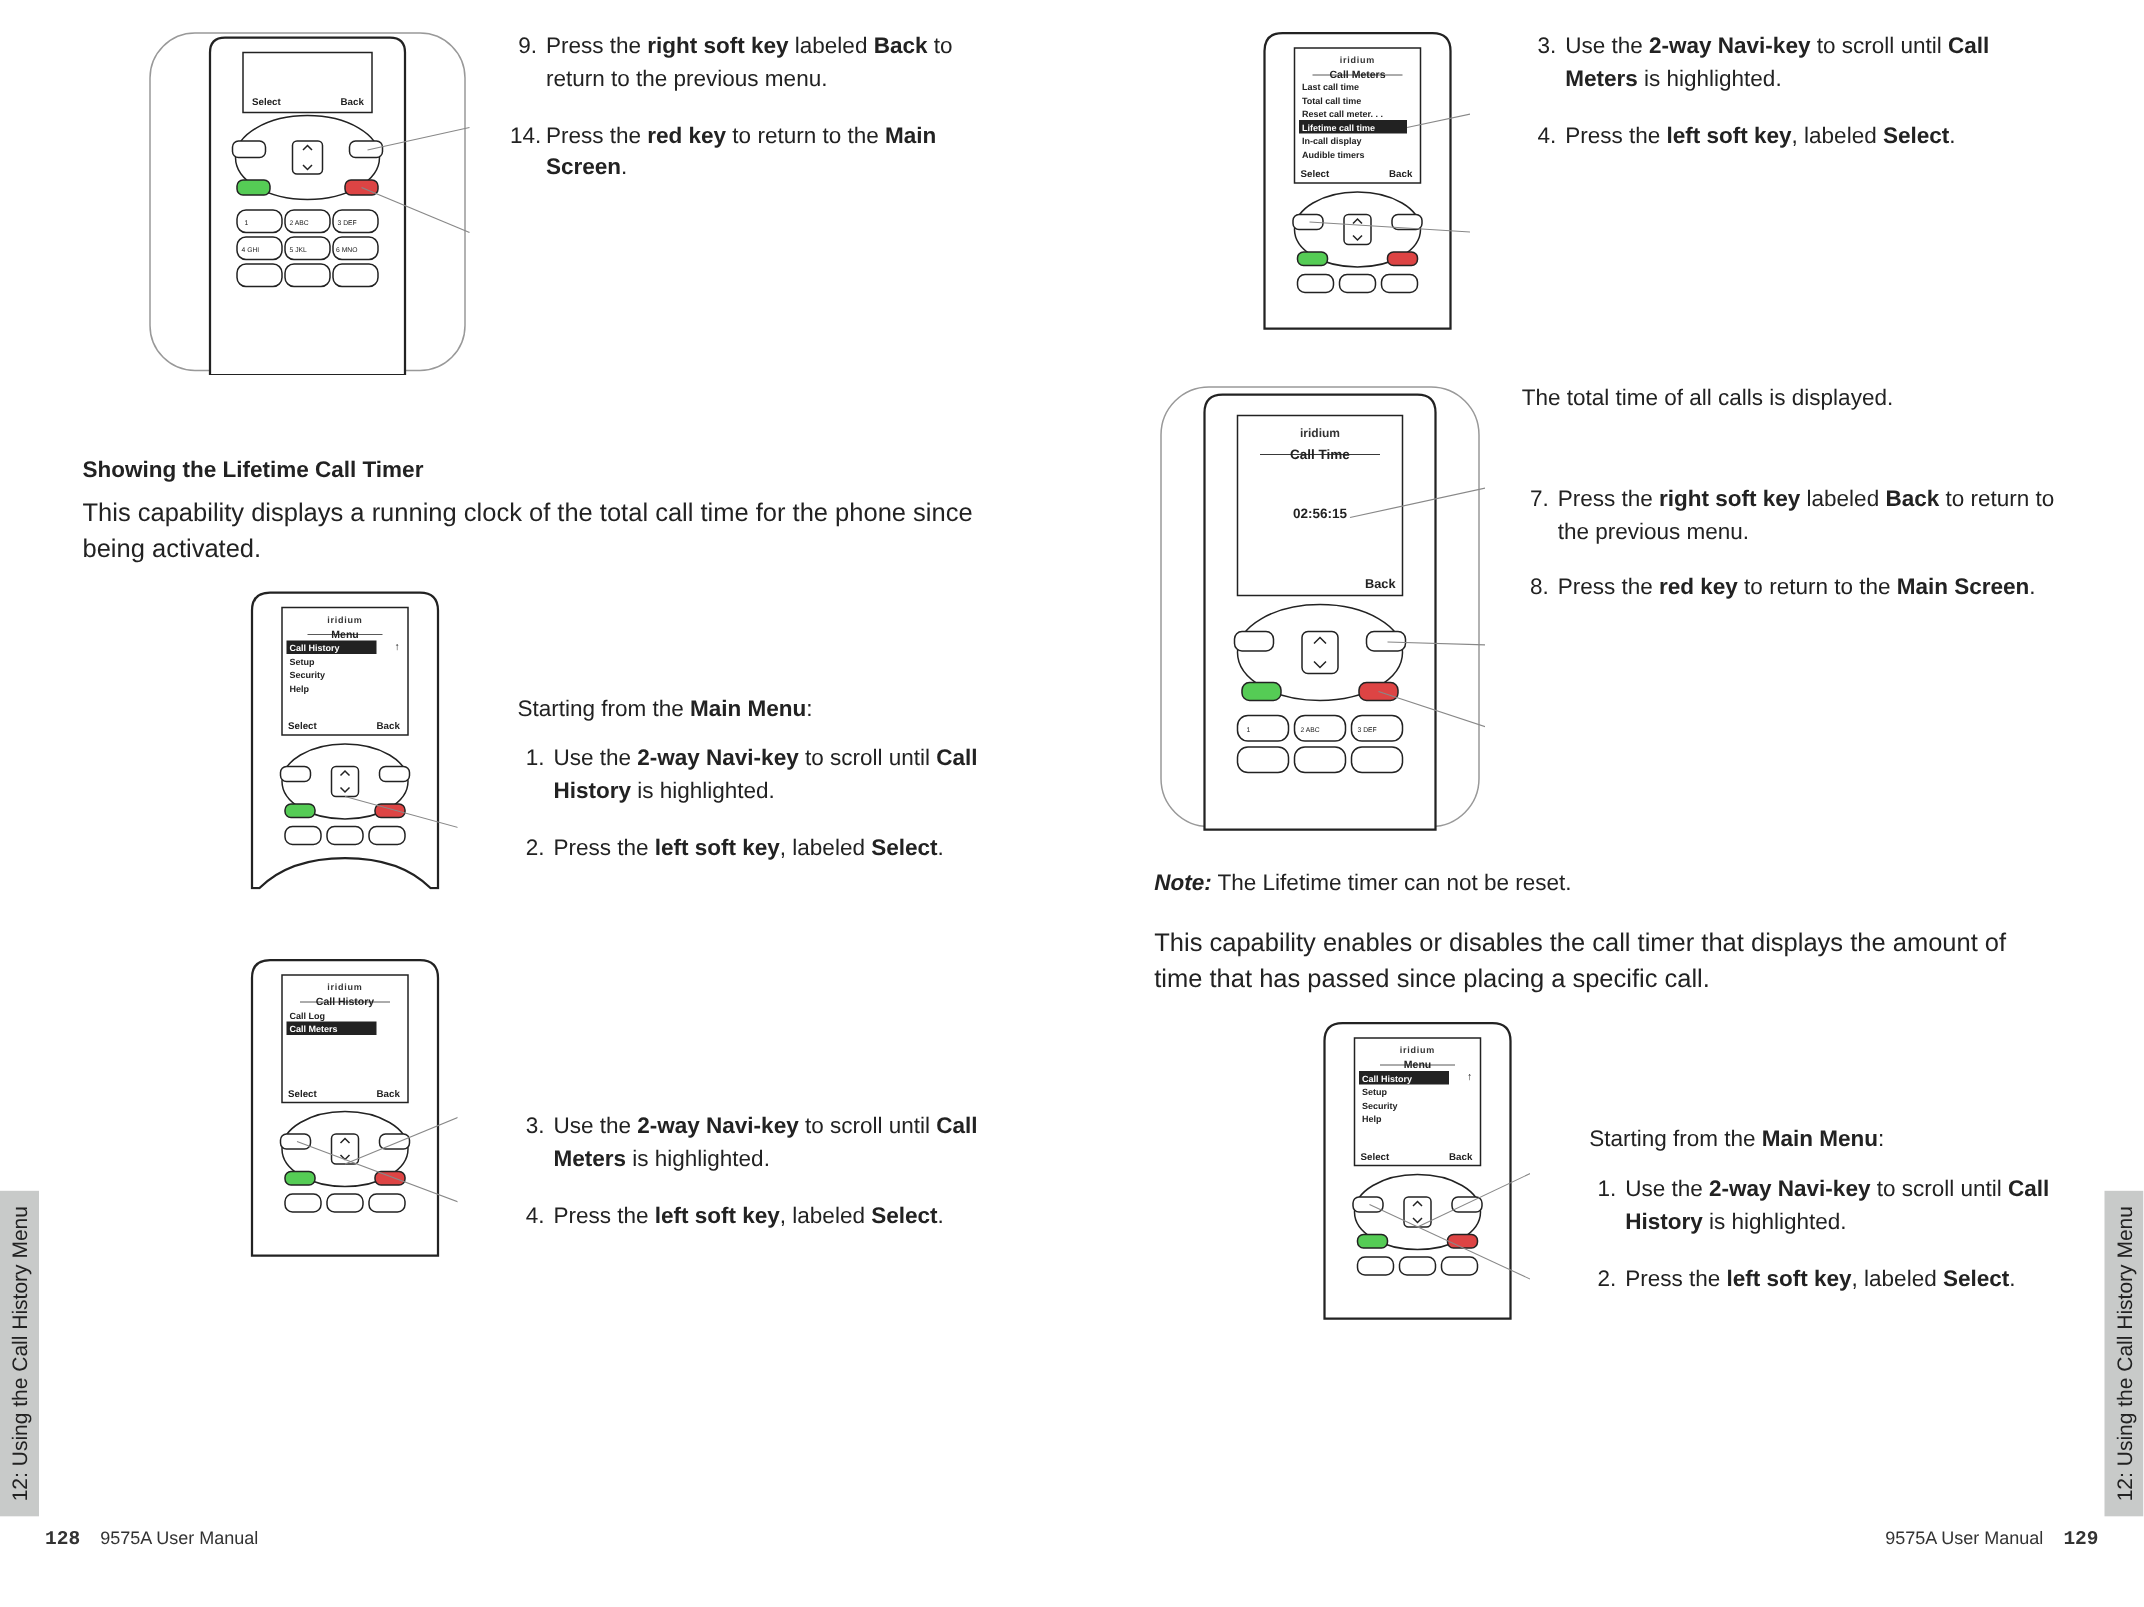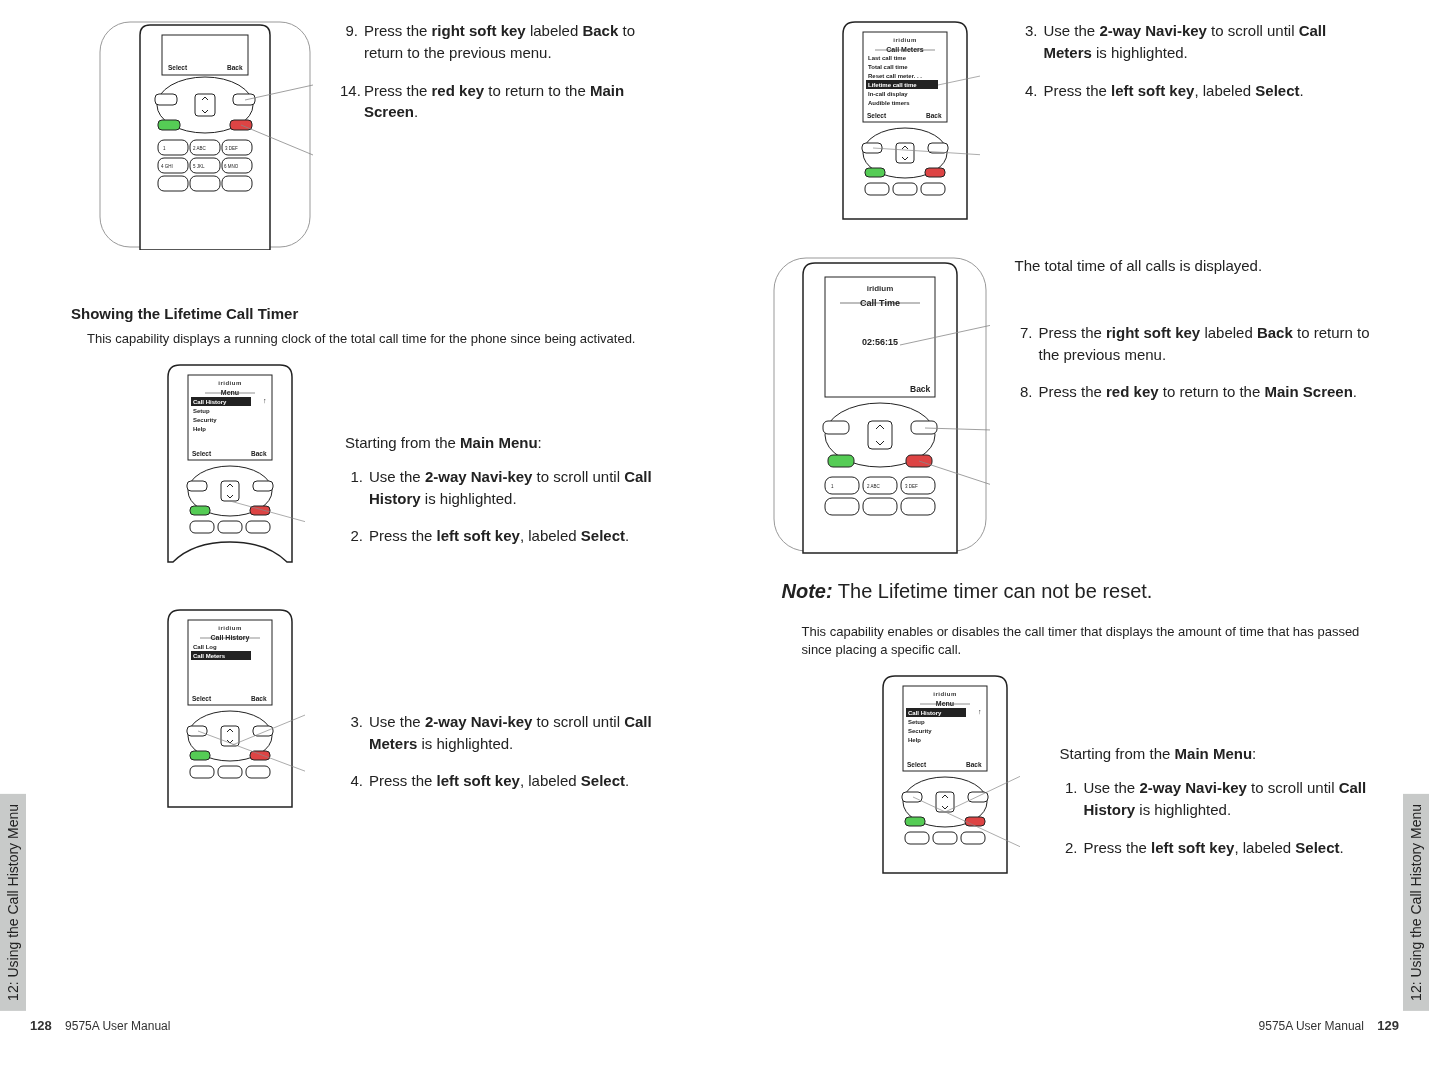--- a/index.html
+++ b/index.html
@@ -31,24 +31,24 @@
   .side-tab.left { left: 0; }
   .side-tab.right { right: 0; }
   .footer {
     position: absolute;
     bottom: 18px;
     font-size: 12px;
     color: #333;
   }
   .footer.left { left: 30px; }
   .footer.right { right: 30px; }
-  .footer .pg { font-weight: bold; font-size: 13px; }
-  .section-title { font-weight: bold; font-size: 15px; margin: 8px 16px 8px; }
-  .body-text { font-size: 13px; line-height: 1.4; margin-bottom: 15px; margin-left: 32px; }
-  .note { font-size: 20px; margin: 20px 12px; }
+  .footer .pg { font-weight: bold; font-size: 13px; font-family: Liberation Mono, monospace; }
+  .section-title { font-weight: bold; font-size: 15px; margin: 8px 0 8px; }
+  .body-text { font-size: 17px; line-height: 1.4; margin-bottom: 15px; }
+  .note { font-size: 15px; margin: 20px 0; }
   .note .nlabel { font-style: italic; font-weight: bold; }
   .block {
     display: flex;
     gap: 25px;
     align-items: flex-start;
     margin-bottom: 45px;
   }
   .block.shift { margin-left: 100px; align-items: flex-end; }
   .phone-wrap { width: 165px; flex-shrink: 0; position: relative; }
   .phone-wrap.large { width: 220px; }

